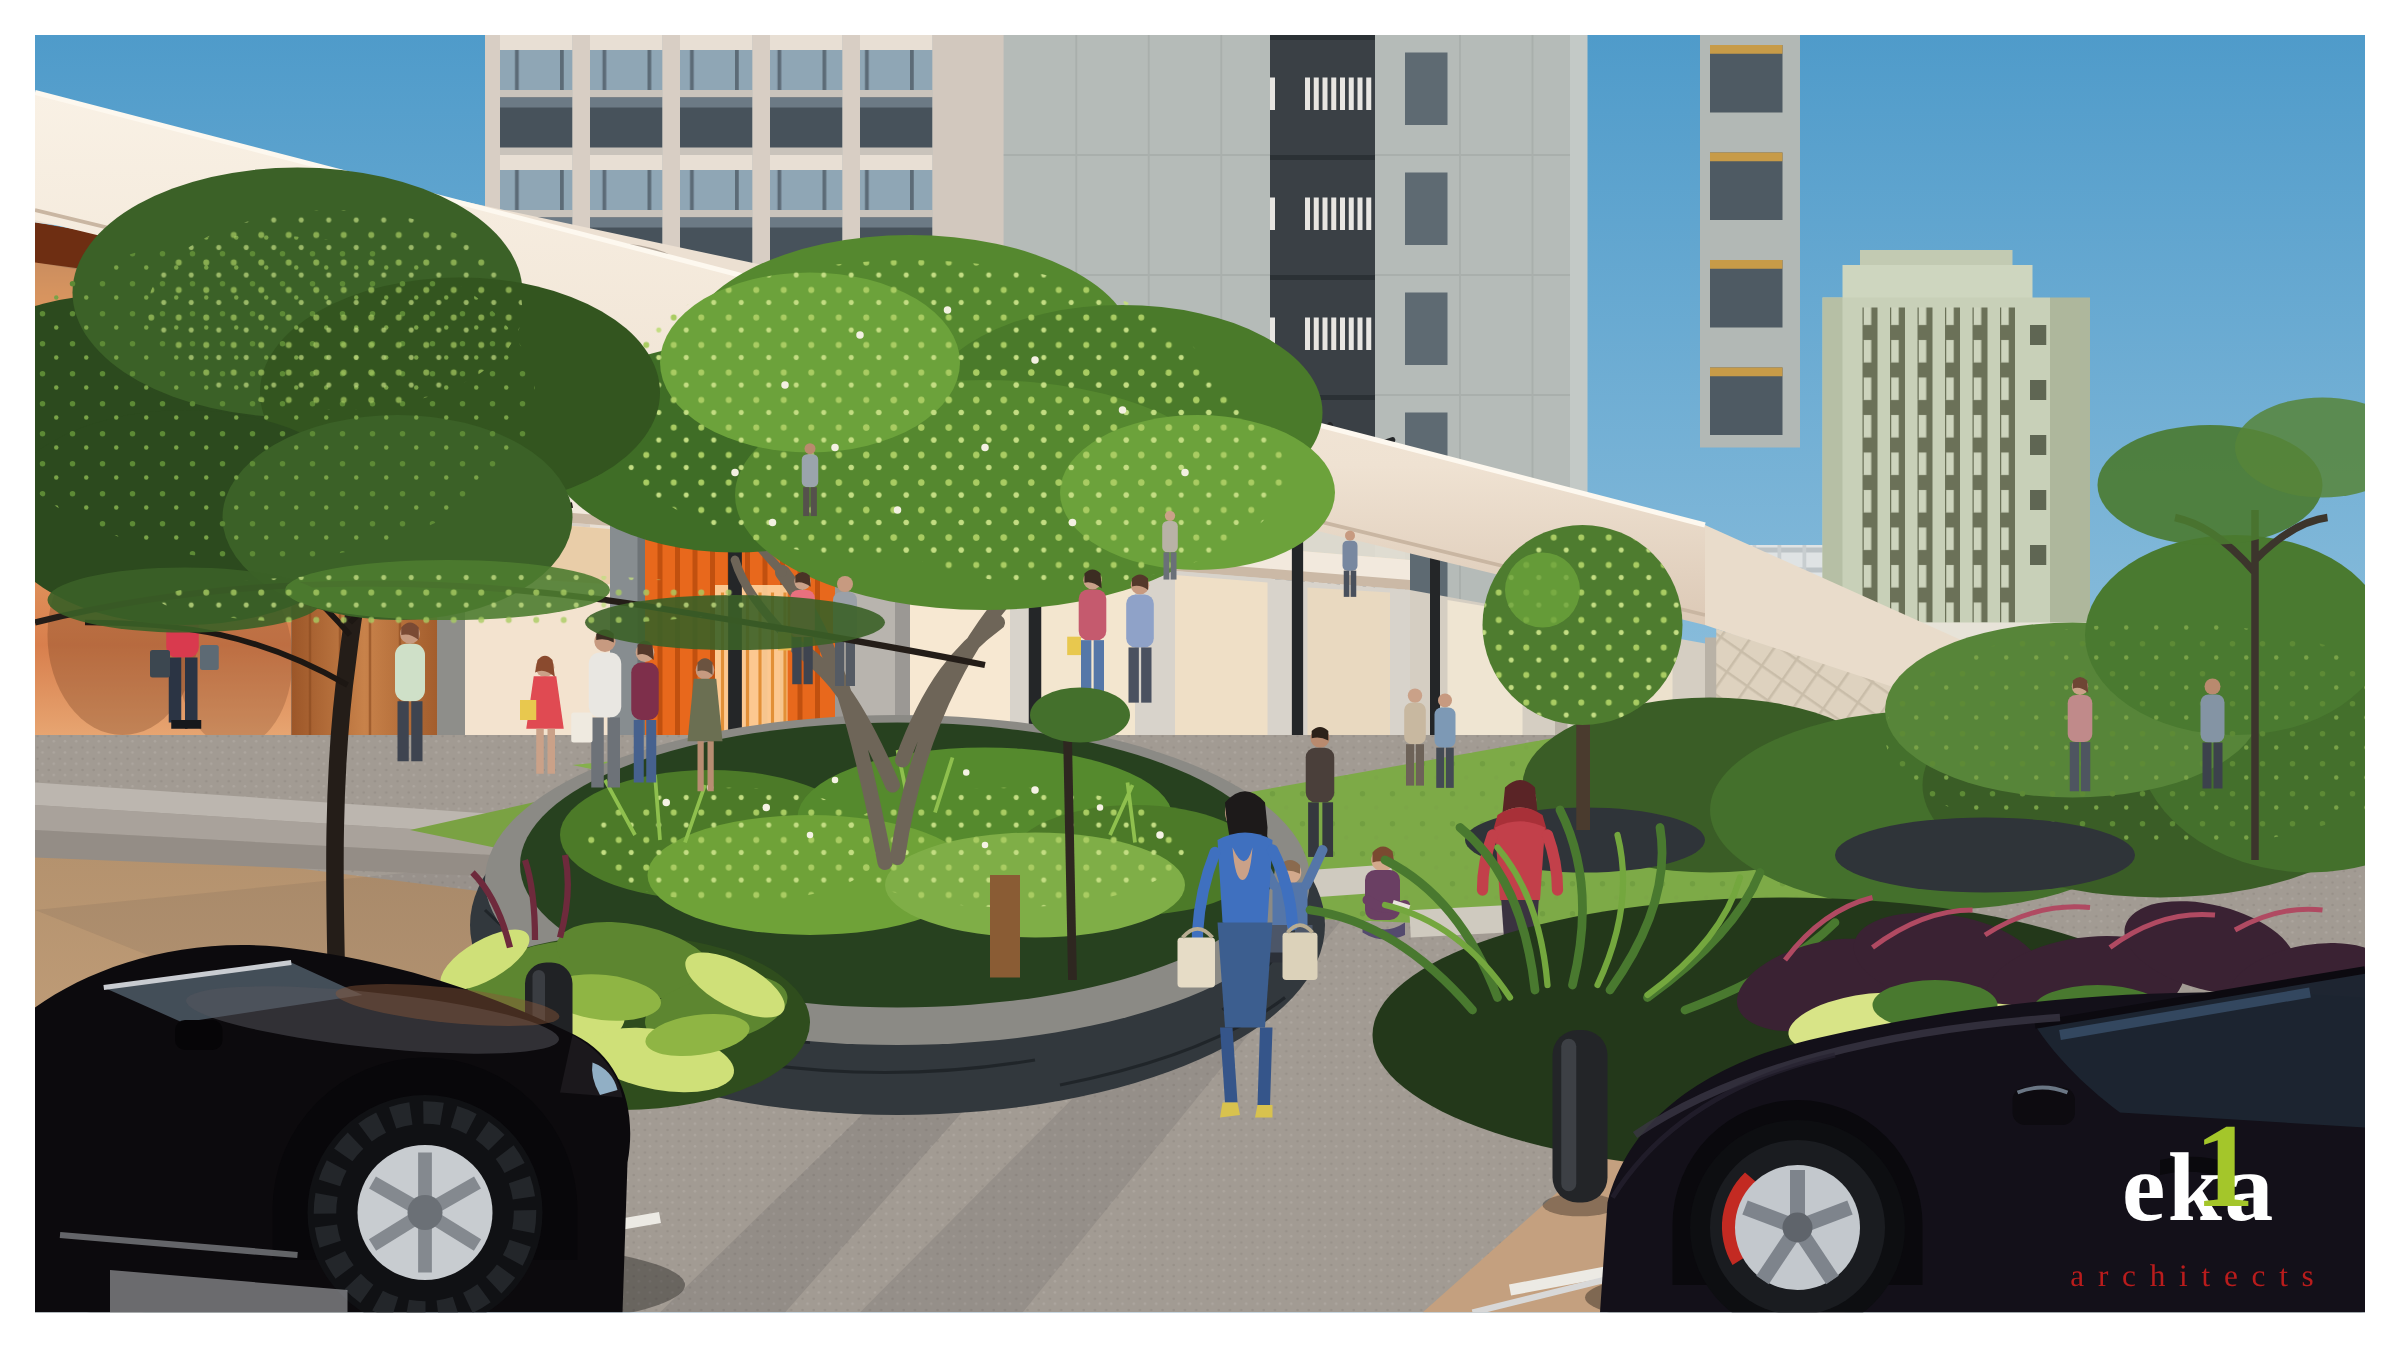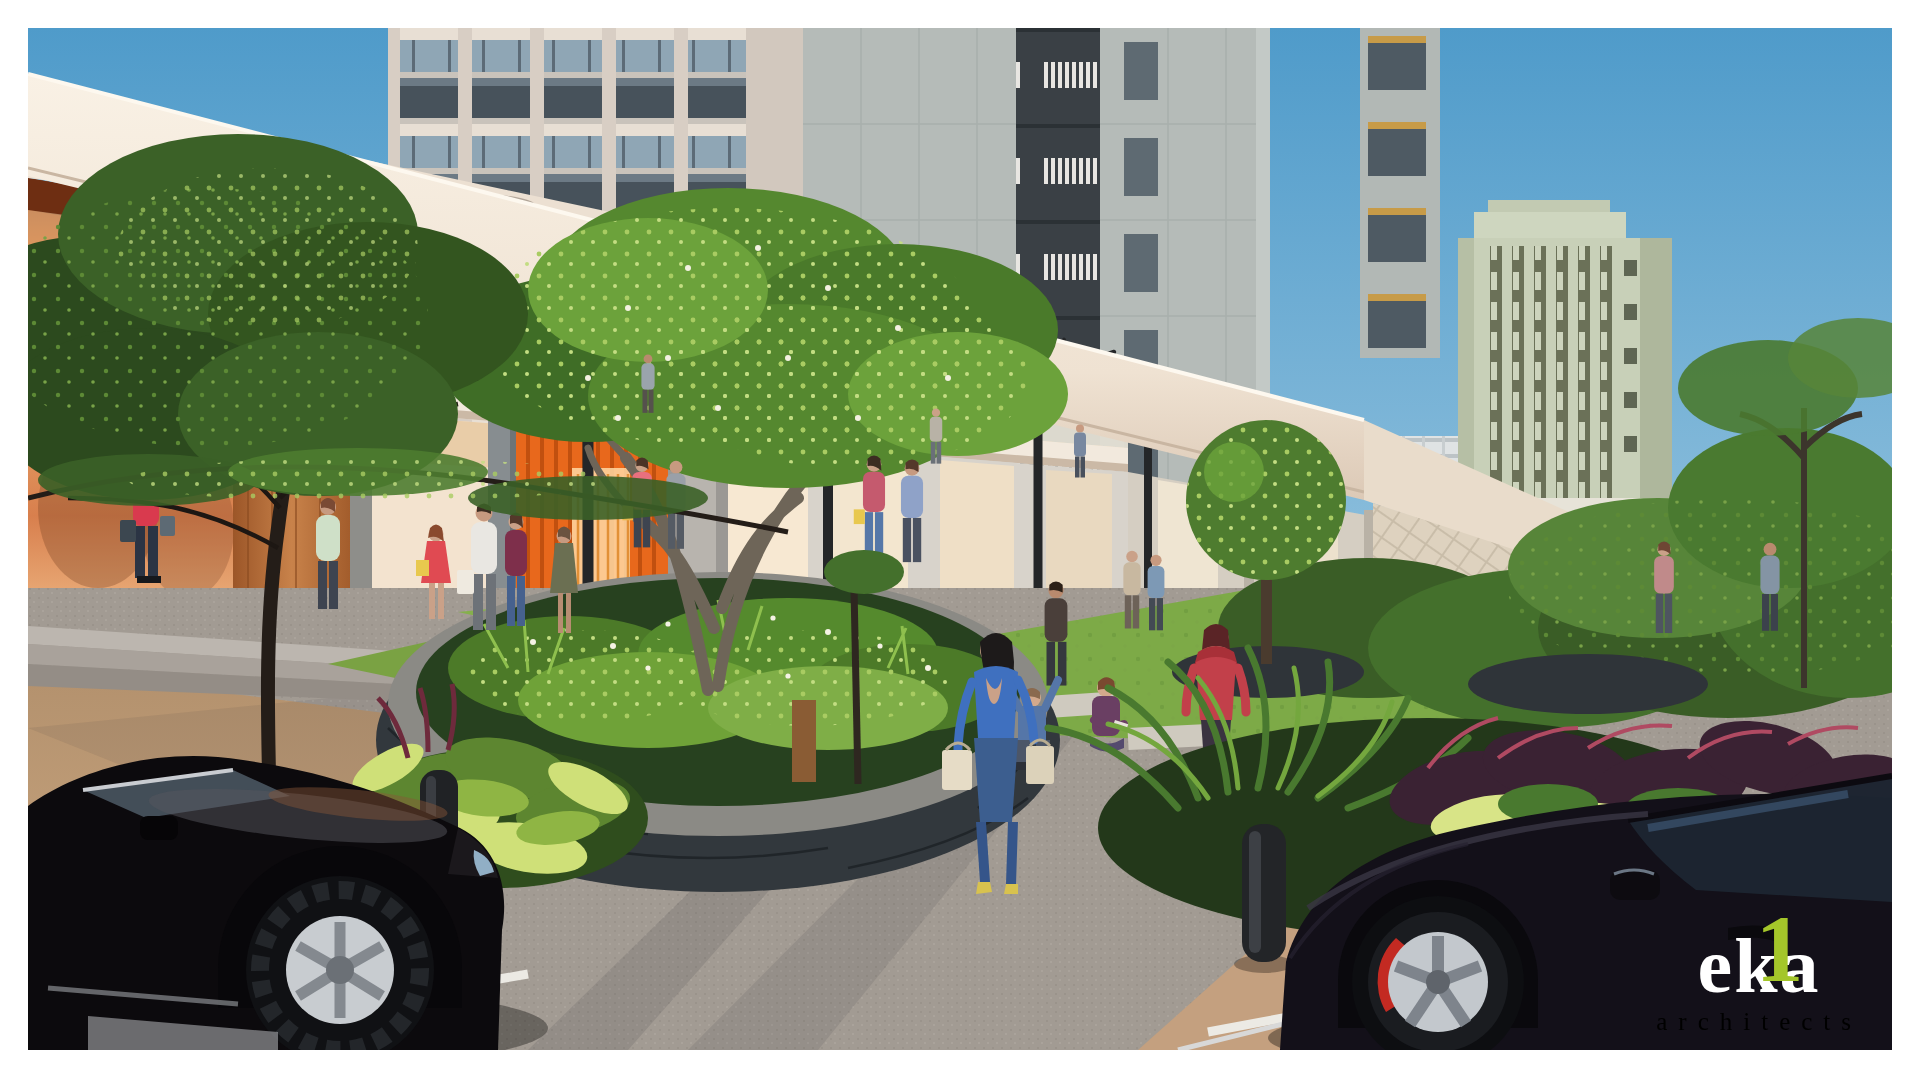--- a/index.html
+++ b/index.html
@@ -7,21 +7,21 @@
          font-family:Liberation Serif, serif;}
   .scene{position:absolute;left:28px;top:28px;width:1864px;height:1022px;overflow:hidden;background:#9fc6de;}
   .scene svg{position:absolute;left:0;top:0;}
   
   .logo{position:absolute;right:30px;bottom:16px;z-index:10;text-align:center;line-height:1;}
   .logo-word{position:relative;display:inline-block;font-weight:bold;
              font-size:78px;color:#ffffff;letter-spacing:2px;}
   .logo-word .lw{position:relative;z-index:1;}
   .logo-one{position:absolute;left:58px;top:-26px;z-index:2;font-weight:bold;
             font-size:96px;color:#a4c62a;}
-  .logo-sub{margin-top:4px;font-size:25px;color:#000000;letter-spacing:11px;font-weight:normal;}
+  .logo-sub{margin-top:20px;font-size:25px;color:#b91c1c;letter-spacing:11px;font-weight:normal;}
 </style>
 </head>
 <body>
 
 <div class="frame">
  <div class="scene">
   <svg width="1864" height="1022" viewBox="0 0 1864 1022">
    <defs>
     <linearGradient id="sky" x1="0" y1="0" x2="0" y2="1">
       <stop offset="0" stop-color="#4f9bca"></stop>

